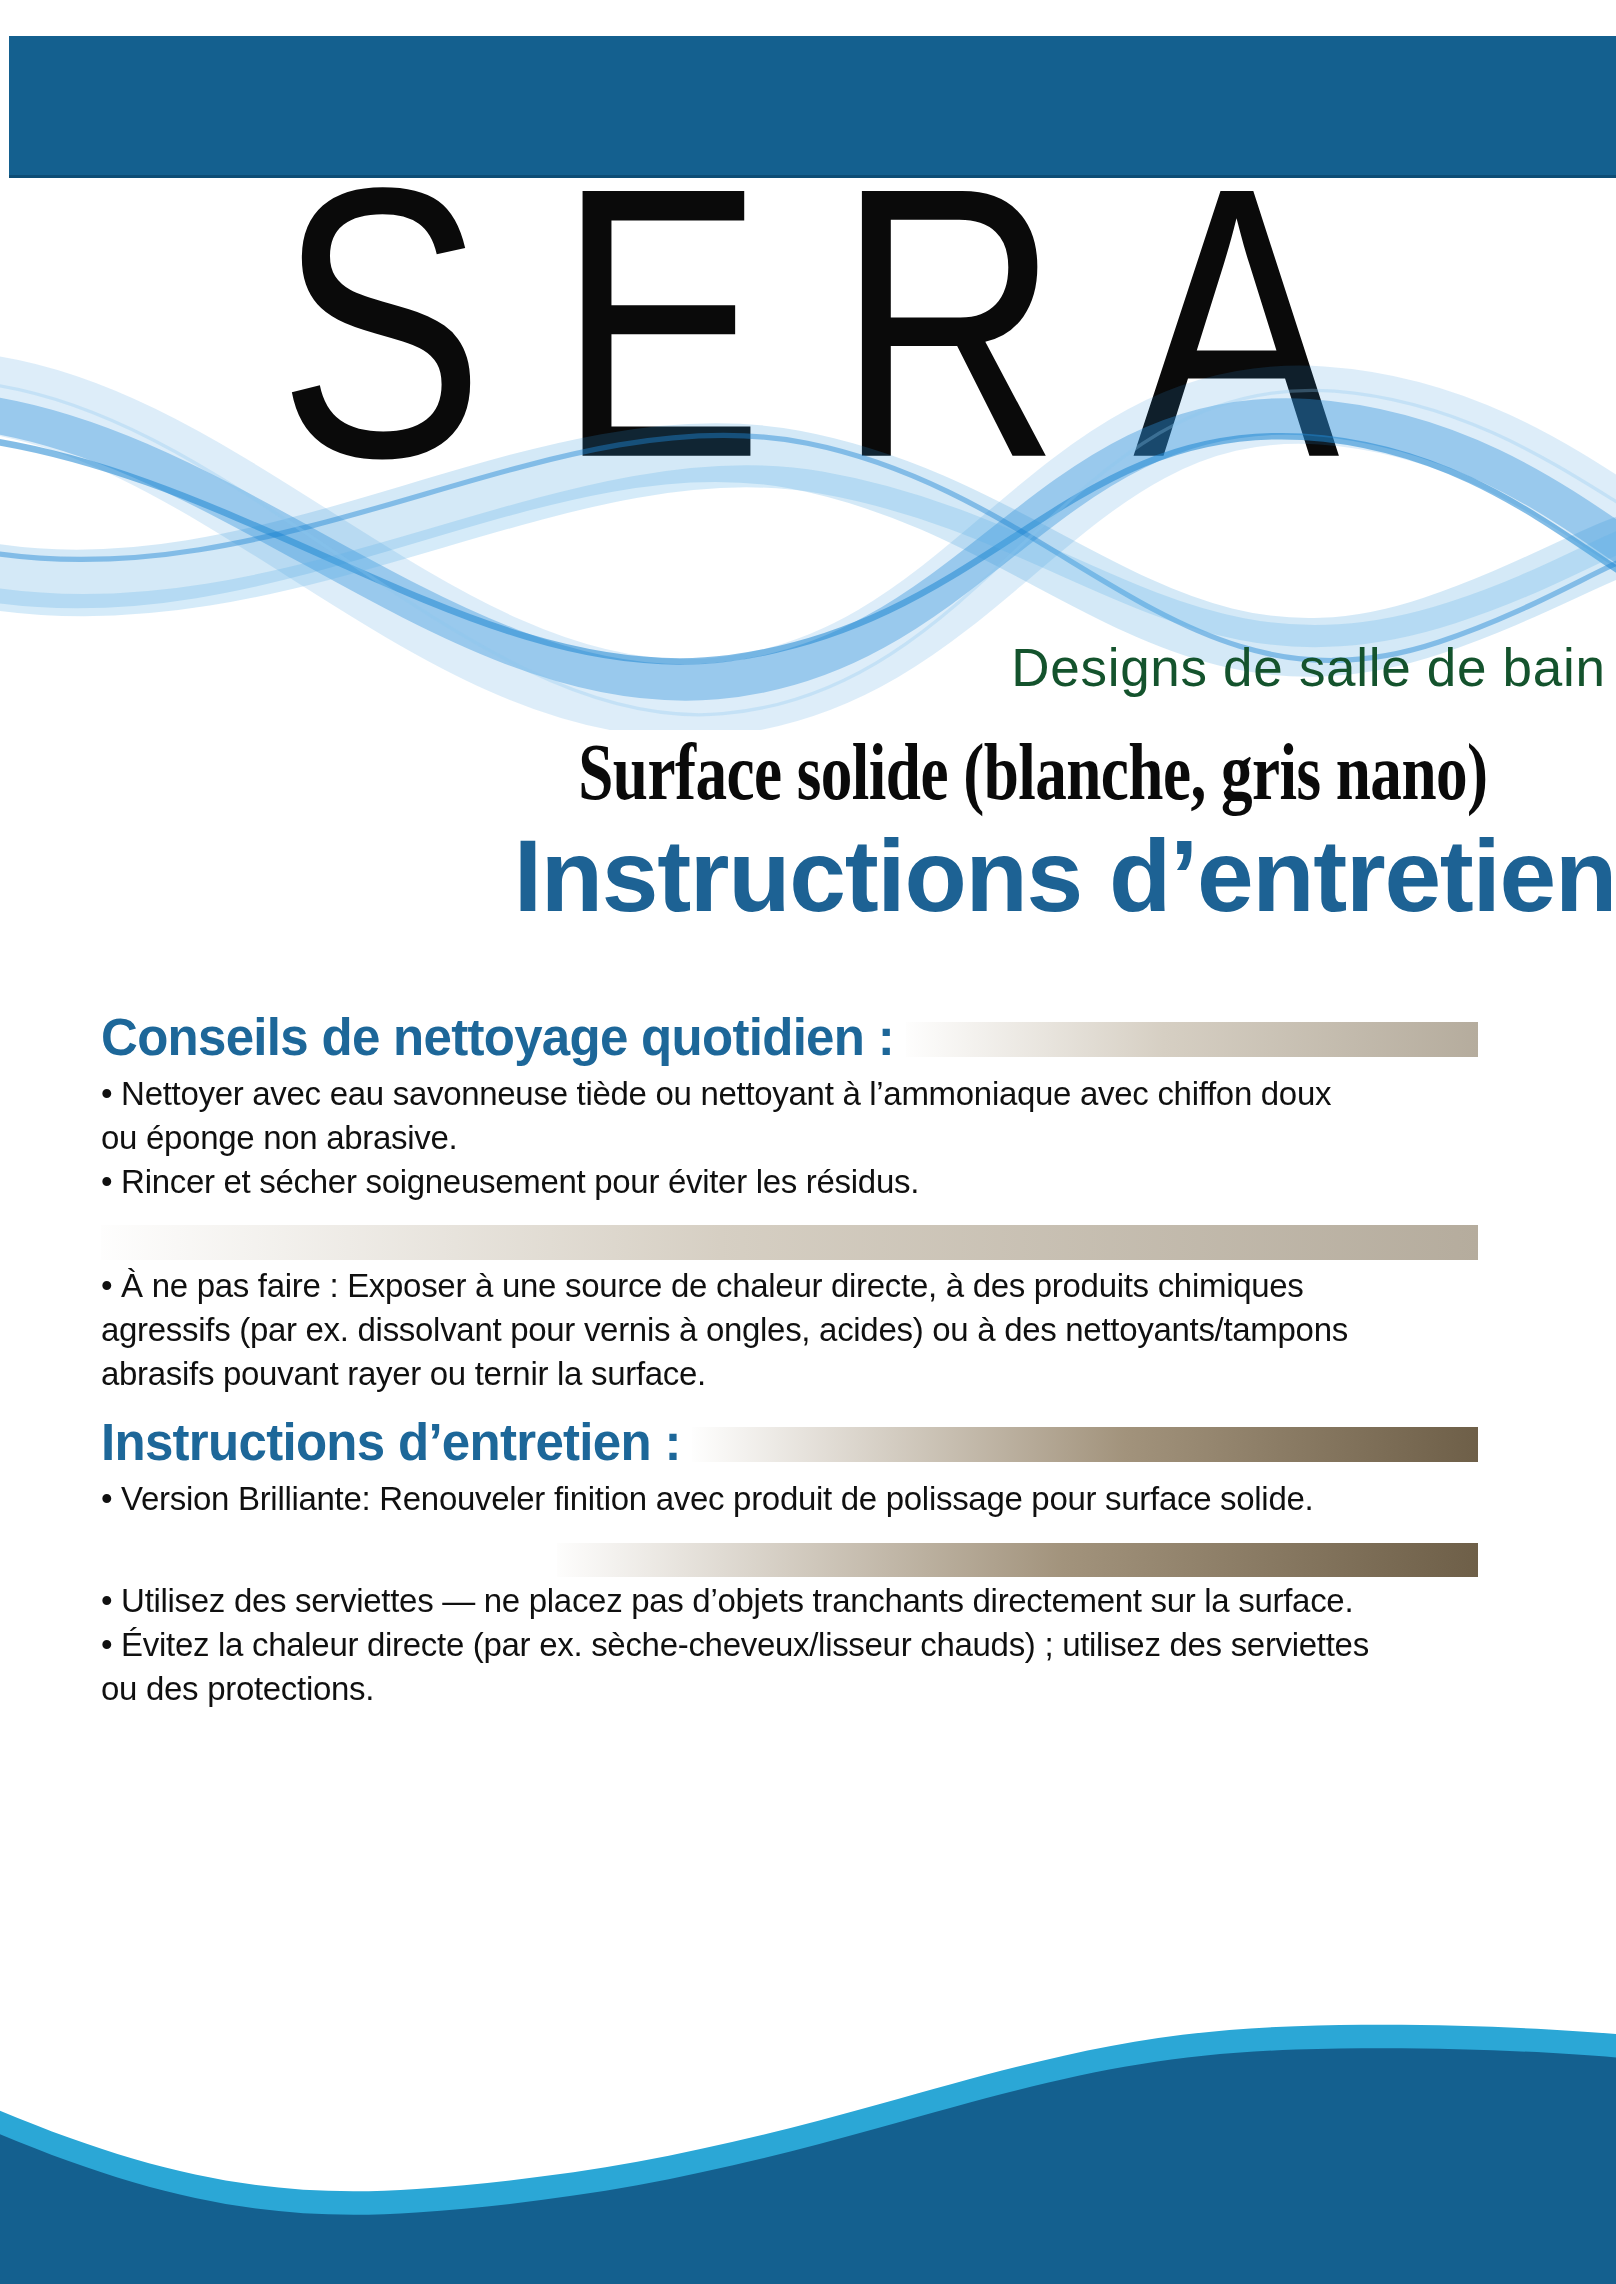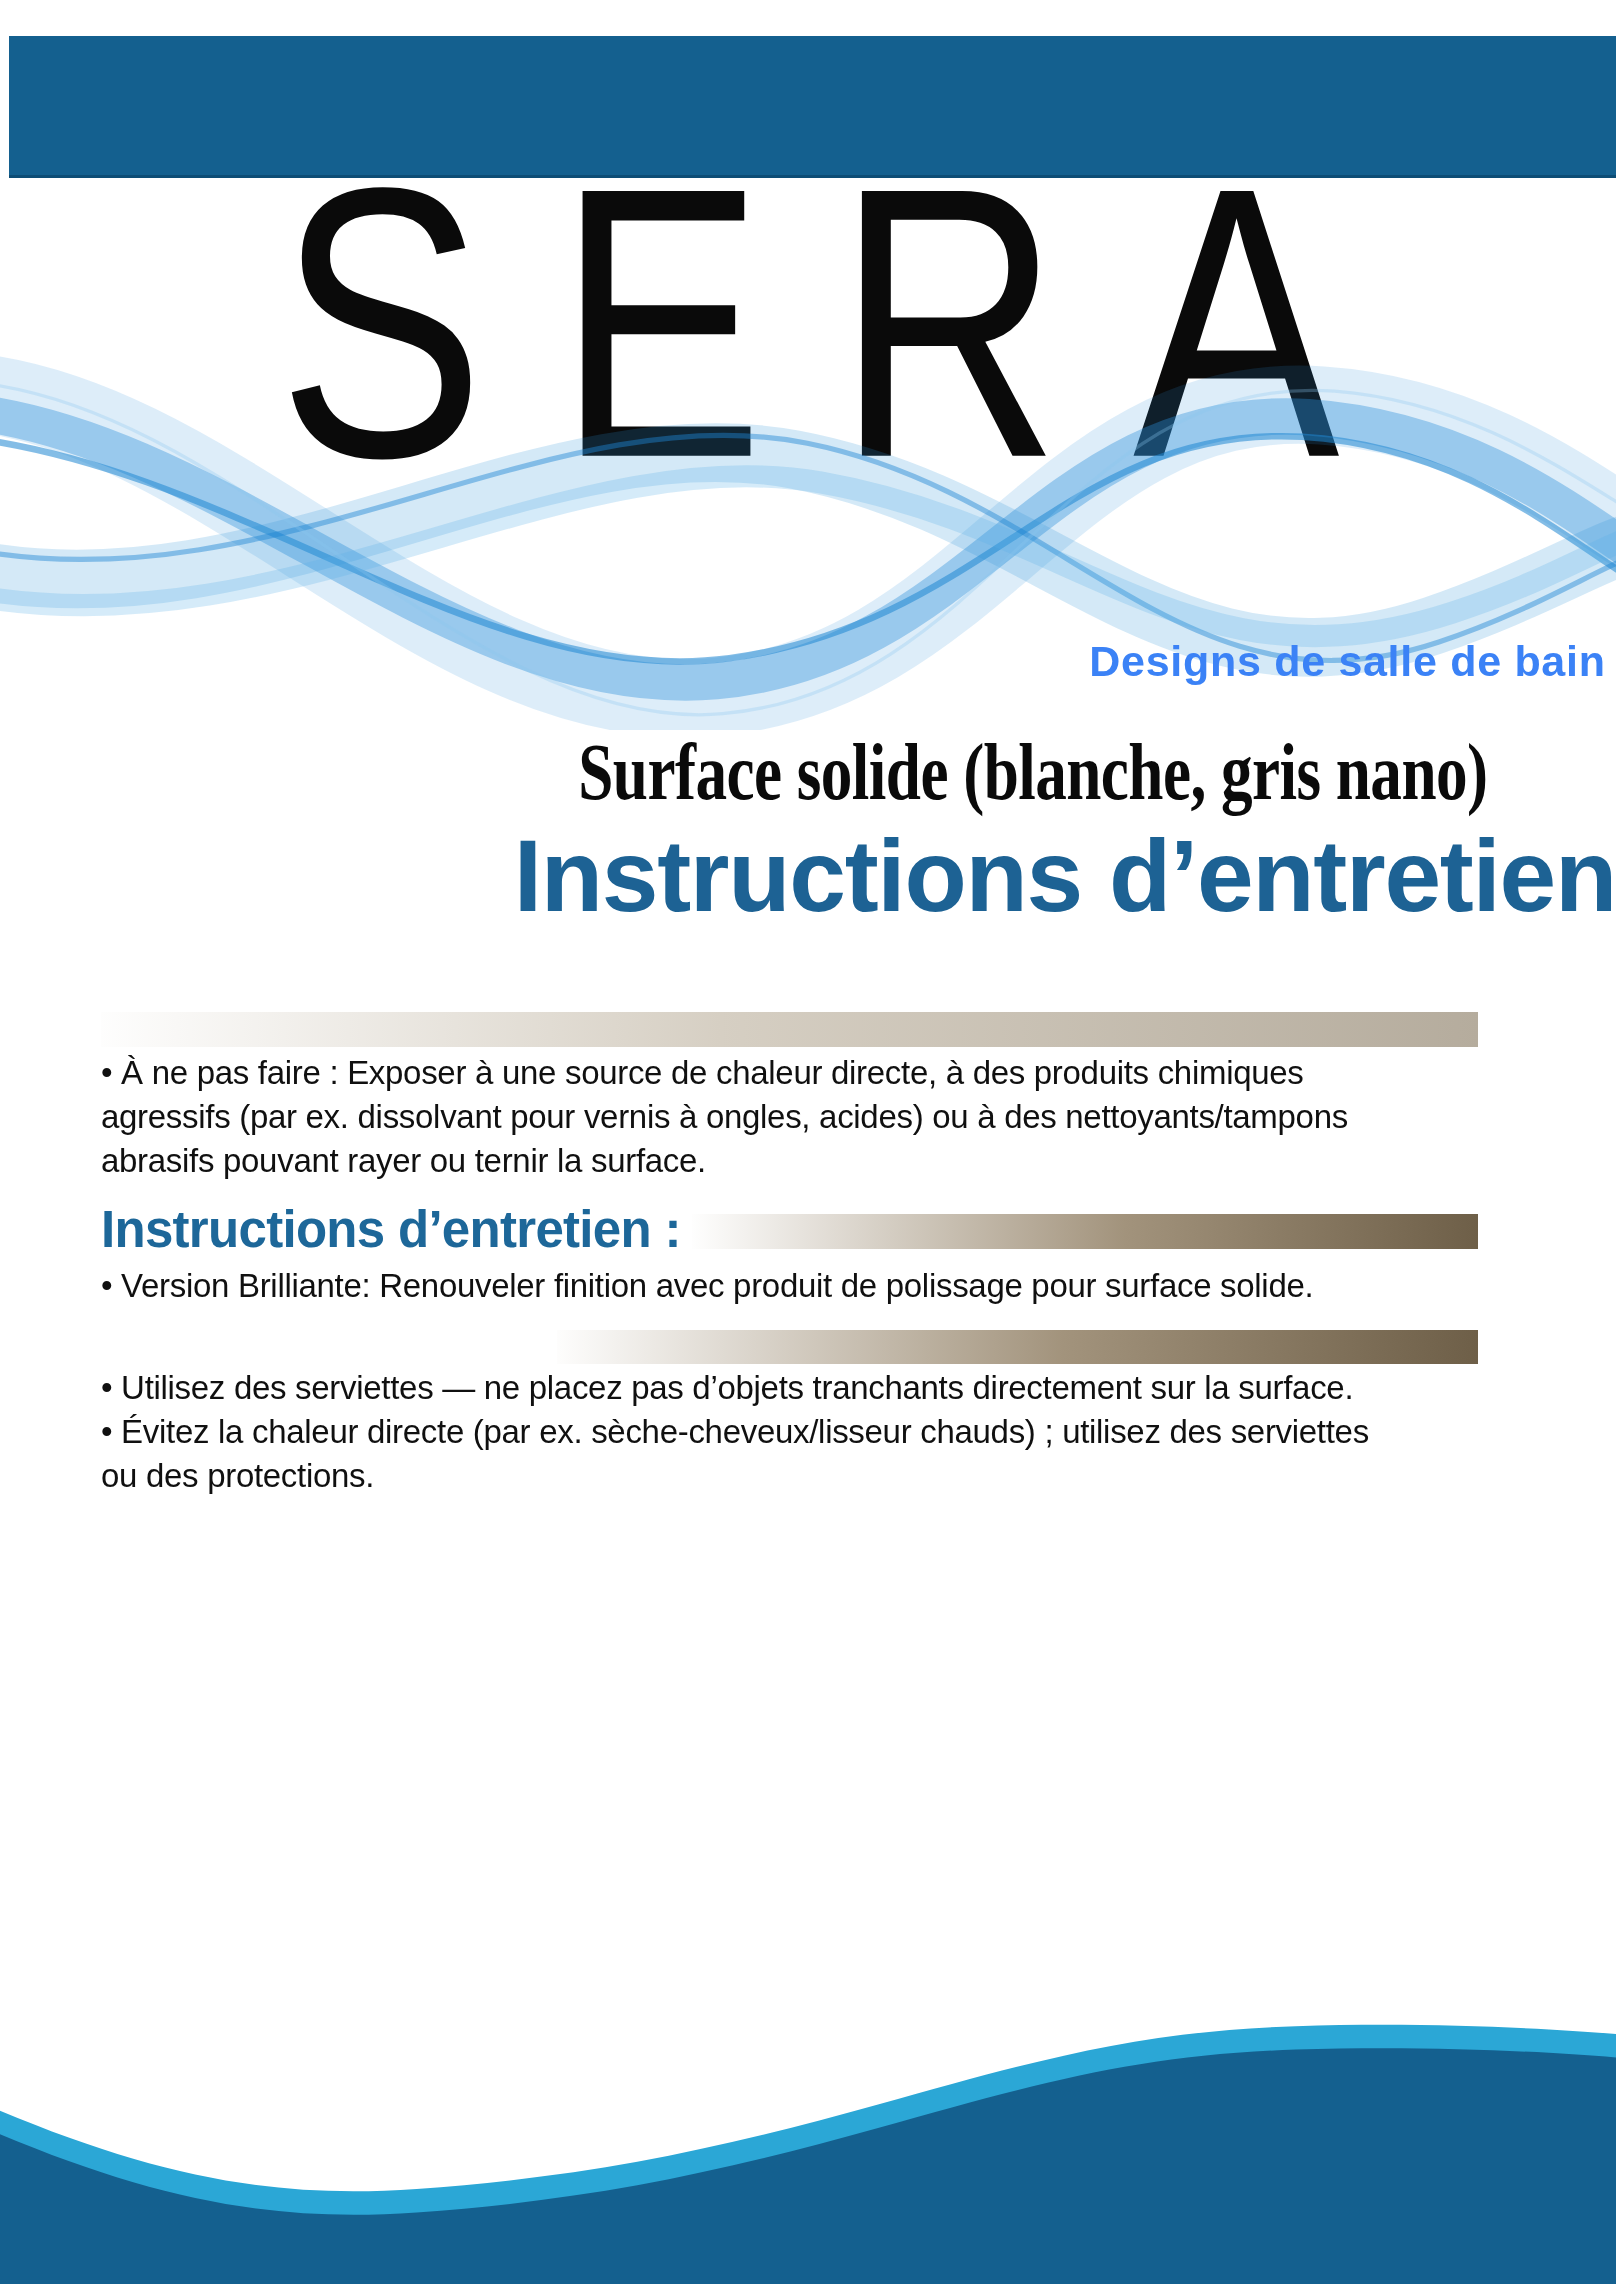--- a/index.html
+++ b/index.html
@@ -14,21 +14,21 @@
   }
   .brand{
     position:absolute;left:0;right:0;top:77px;height:417px;
     text-align:center;font-size:326px;line-height:417px;font-weight:400;
     letter-spacing:0.235em;text-indent:78px;color:#0a0a0a;
     transform:scale(0.95,1.18);transform-origin:center top;white-space:nowrap;
   }
   .header-wave{position:absolute;left:0;top:352px;width:1616px;height:378px;}
   .tagline{
     position:absolute;right:10.4px;top:637px;
-    font-size:43px;font-weight:700;color:#3b82f6;letter-spacing:0.7px;white-space:nowrap;
+    font-size:53px;font-weight:400;color:#14532d;letter-spacing:0.7px;white-space:nowrap;
   }
   .product-title{position:absolute;left:0;right:0;top:726px;text-align:right;white-space:nowrap;font-family:Liberation Serif, serif;}
   .product-title span{
     display:inline-block;font-size:81px;font-weight:700;letter-spacing:-0.7px;
     transform:scaleX(0.78);transform-origin:center;color:#0a0a0a;
   }
   .main-title{
     position:absolute;left:0;right:0;top:818px;text-align:right;
     font-size:102px;font-weight:700;color:#1d6294;letter-spacing:-1.3px;white-space:nowrap;
   }
@@ -75,20 +75,29 @@
 <div class="tagline">Designs de salle de bain</div>
 
 <div class="product-title">
   <span>Surface solide (blanche, gris nano)</span>
 </div>
 
 <div class="main-title">Instructions d’entretien</div>
 
 <div class="content">
 
+  <div class="sec">
+    <div class="h-row">
+      <h2>Conseils de nettoyage quotidien :</h2>
+      <div class="bar bar-tan"></div>
+    </div>
+    <p class="bullet">• Nettoyer avec eau savonneuse tiède ou nettoyant à l’ammoniaque avec chiffon doux
+ou éponge non abrasive.</p>
+    <p class="bullet">• Rincer et sécher soigneusement pour éviter les résidus.</p>
+  </div>
 
   <div class="sec">
     <div class="h-row">
       <div class="bar bar-tan"></div>
     </div>
     <p class="bullet">• À ne pas faire : Exposer à une source de chaleur directe, à des produits chimiques
 agressifs (par ex. dissolvant pour vernis à ongles, acides) ou à des nettoyants/tampons
 abrasifs pouvant rayer ou ternir la surface.</p>
   </div>
 

